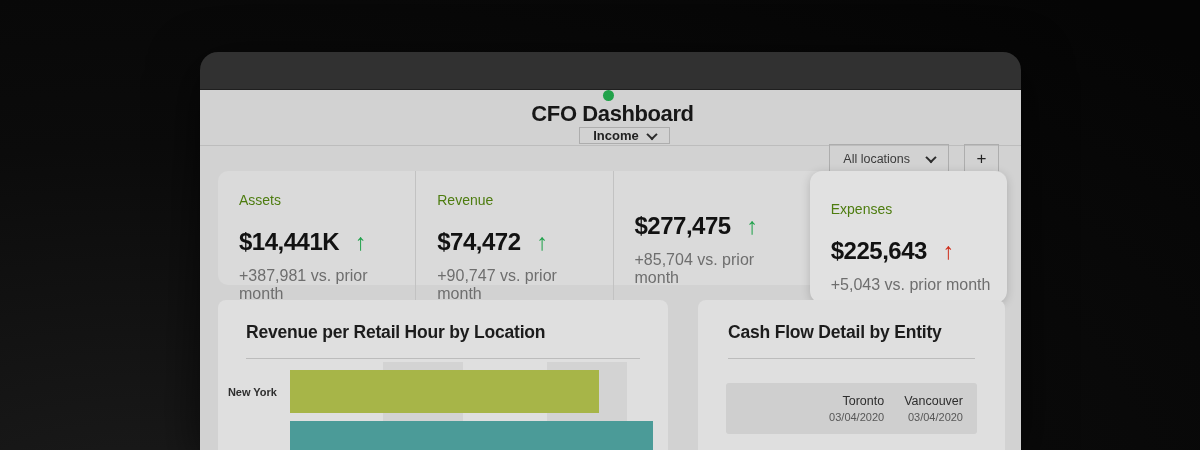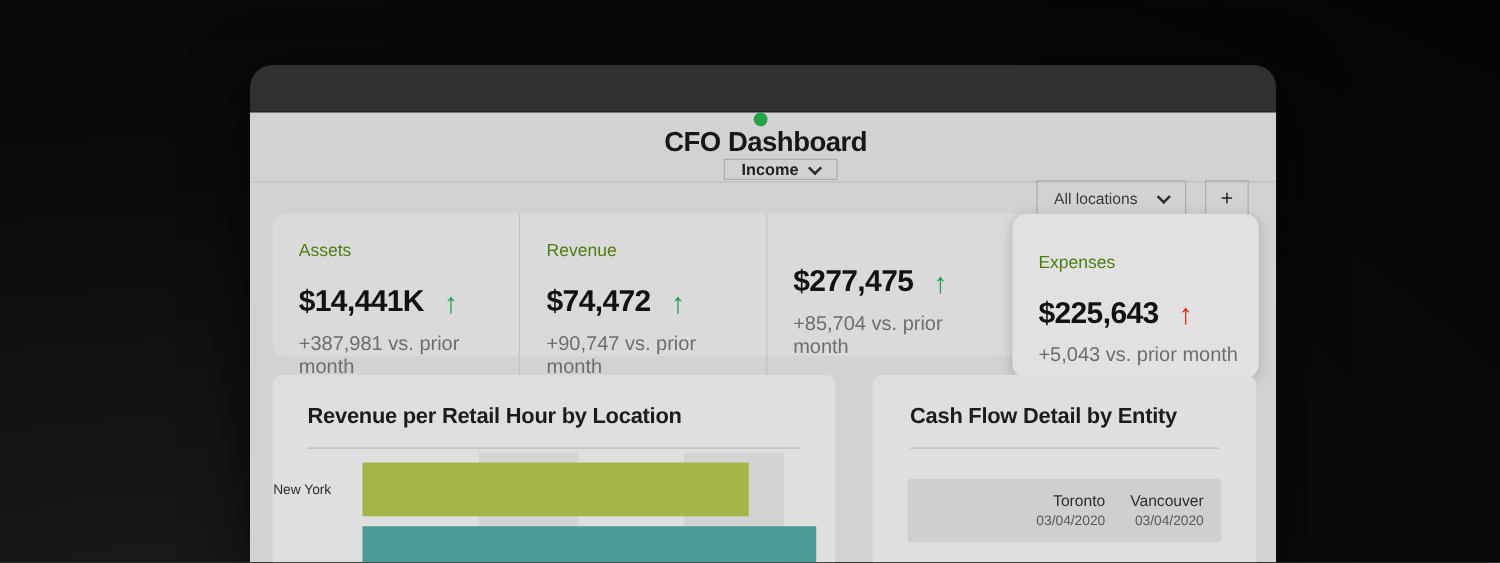--- a/index.html
+++ b/index.html
@@ -45,21 +45,21 @@
     padding:22px 0 0 28px;}
   .panel.right .panel-title{padding-left:30px;}
   .panel-rule{height:1px;background:#bcbcbc;margin:15px 28px 0 28px;border:0;}
   .panel.right .panel-rule{margin:15px 30px 0 30px;}
 
   
   .chart{position:relative;margin-top:11px;}
   .grid-band{position:absolute;top:-8px;bottom:-40px;width:80px;background:rgba(0,0,0,.05);}
   .grid-band.b1{left:165px;} .grid-band.b2{left:329px;}
   .bar-row{position:relative;display:flex;align-items:center;height:43px;margin-bottom:8px;}
-  .bar-label{width:72px;flex:none;text-align:right;padding-right:25px;font-size:11px;color:#2e2e2e;}
+  .bar-label{width:72px;flex:none;text-align:right;padding-right:13px;font-size:11px;color:#2e2e2e;font-weight:bold;}
   .bar{height:43px;}
 
   
   .cf-head{margin:24px 28px 0 28px;height:51px;background:#cfcfcf;border-radius:3px;
     display:flex;justify-content:flex-end;align-items:center;gap:20px;padding-right:14px;}
   .cf-col{text-align:right;}
   .cf-city{font-size:12.5px;color:#2d2d2d;}
   .cf-date{font-size:11px;color:#575757;margin-top:3px;}
 
   .cal-icon{flex:none;display:block;}

